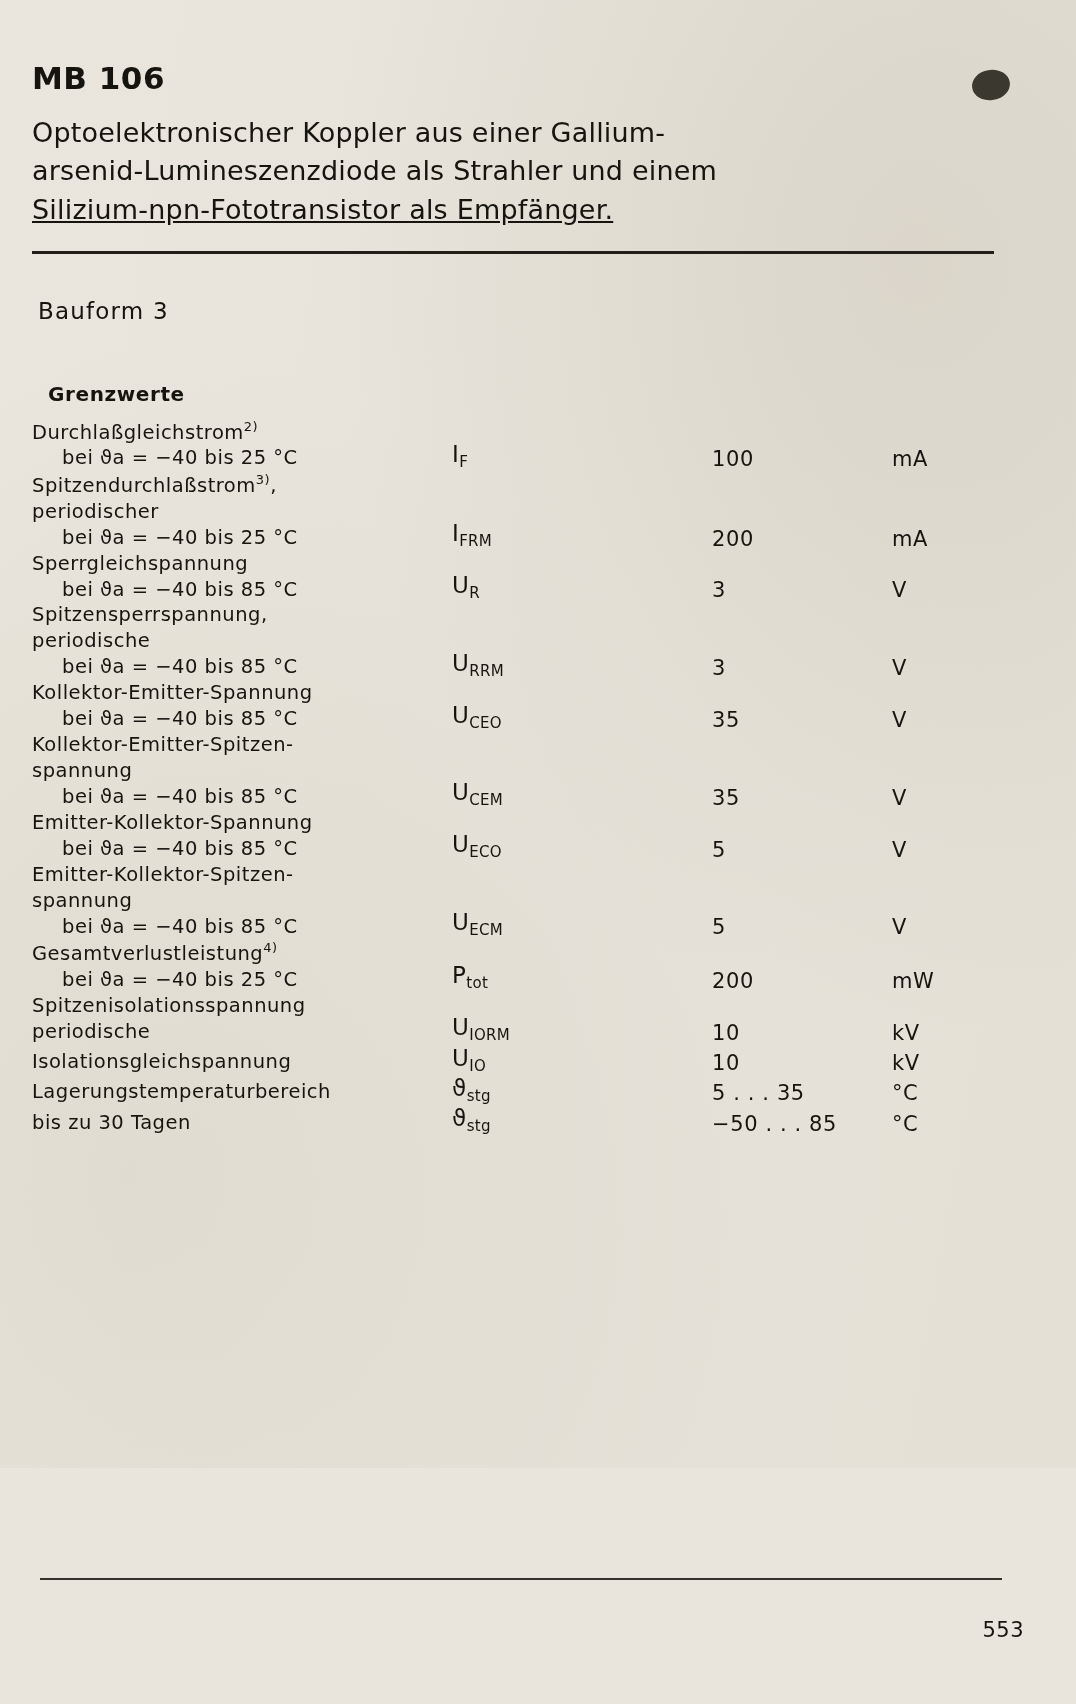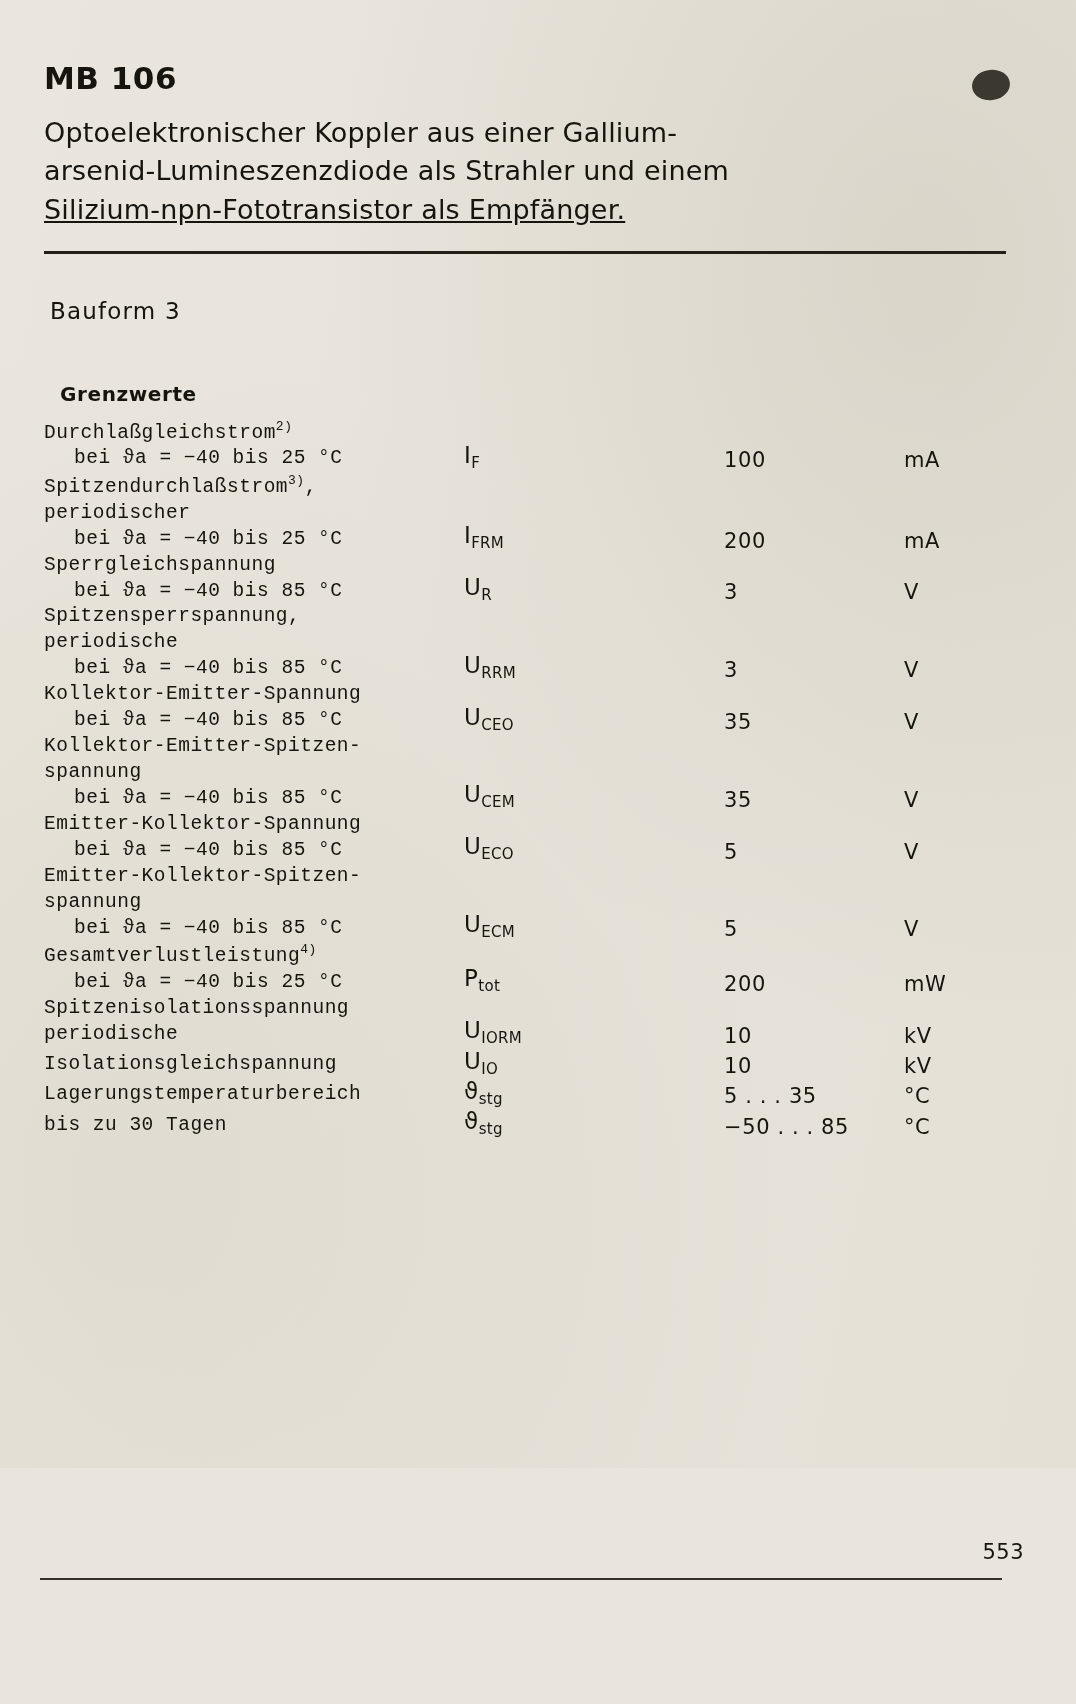--- a/index.html
+++ b/index.html
@@ -13,21 +13,21 @@
     font-family: "DejaVu Sans", sans-serif;
     color: #16140f;
     overflow: hidden;
   }
   .page {
     position: relative;
     width: 1076px;
     height: 1468px;
     background: linear-gradient(100deg,#eae6dd 0%,#e7e3da 45%,#e4e0d6 100%);
     box-sizing: border-box;
-    padding: 60px 52px 0 44px;
+    padding: 60px 52px 0 32px;
   }
   
   .page:before {
     content: "";
     position: absolute;
     inset: 0;
     background:
       radial-gradient(ellipse at 85% 18%, rgba(190,182,165,0.28) 0%, rgba(190,182,165,0) 45%),
       radial-gradient(ellipse at 12% 80%, rgba(195,188,170,0.22) 0%, rgba(195,188,170,0) 50%);
     pointer-events: none;
@@ -91,21 +91,20 @@
   }
   .c-desc { width: 420px; }
   .c-sym  { width: 260px; }
   .c-val  { width: 180px; text-align: right; }
   .c-unit { width: 102px; text-align: left; padding-left: 16px !important; }
   .desc {
     font-size: 19.5px;
     line-height: 1.33;
     letter-spacing: 0.5px;
     padding: 7px 0 7px 4px;
-    font-family: Liberation Mono, monospace;
   }
   .desc .sub { display: block; padding-left: 30px; white-space: nowrap; }
   .desc .cont { display: block; }
   .sup { font-size: 13px; vertical-align: super; }
 
   .sym {
     font-size: 22px;
     letter-spacing: 0.4px;
     white-space: nowrap;
     padding-bottom: 6px;
@@ -129,21 +128,21 @@
     position: absolute;
     left: 40px;
     top: 1570px;
     width: 962px;
     border: 0;
     border-top: 2px solid #34312a;
   }
   .pageno {
     position: absolute;
     right: 52px;
-    top: 1540px;
+    top: 1618px;
     font-size: 21px;
     letter-spacing: 0.5px;
   }
 </style>
 </head>
 <body>
 
 <div class="page">
   <div class="content">
 

